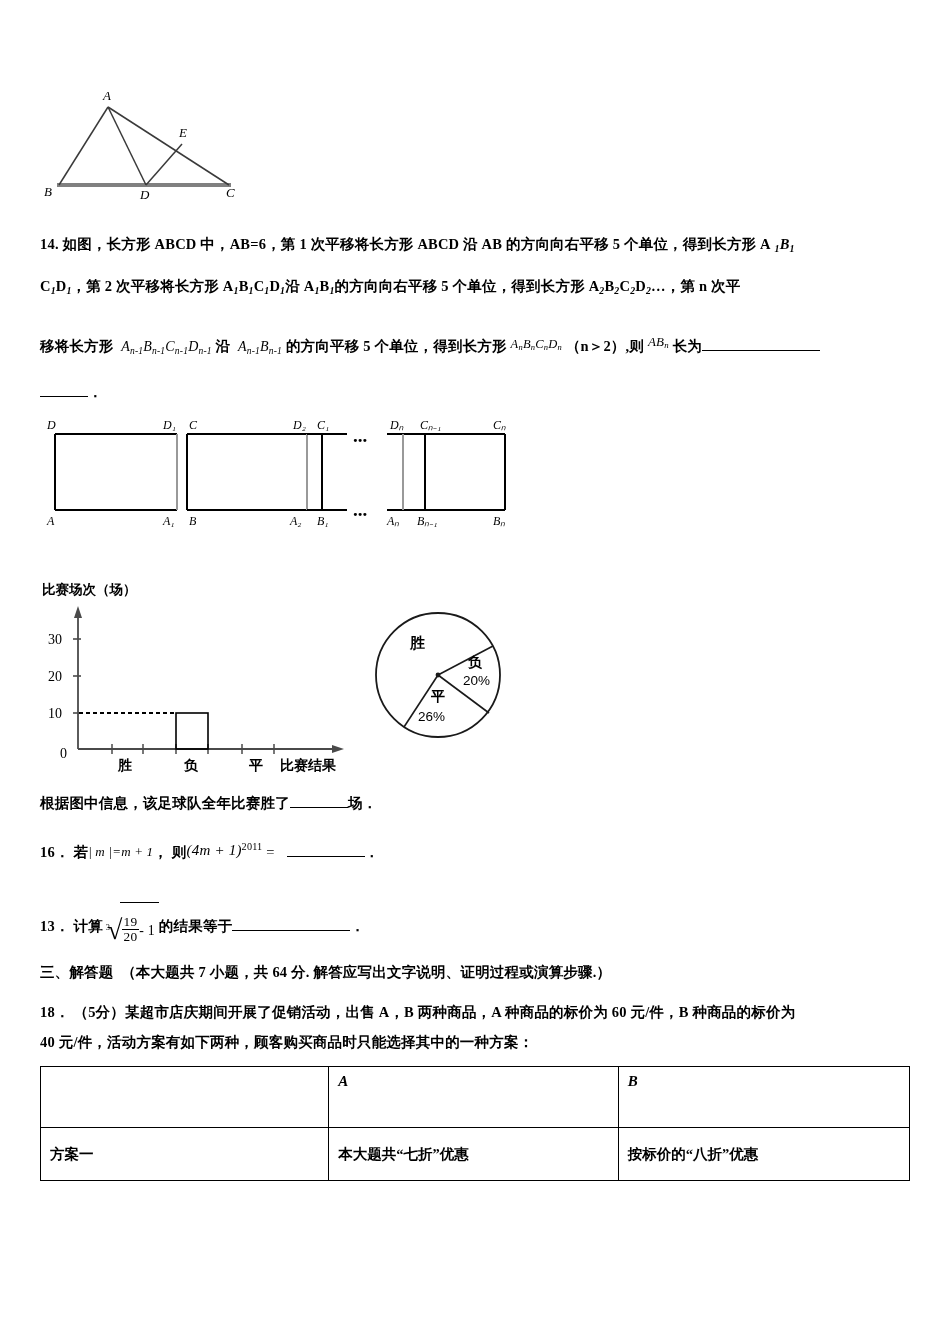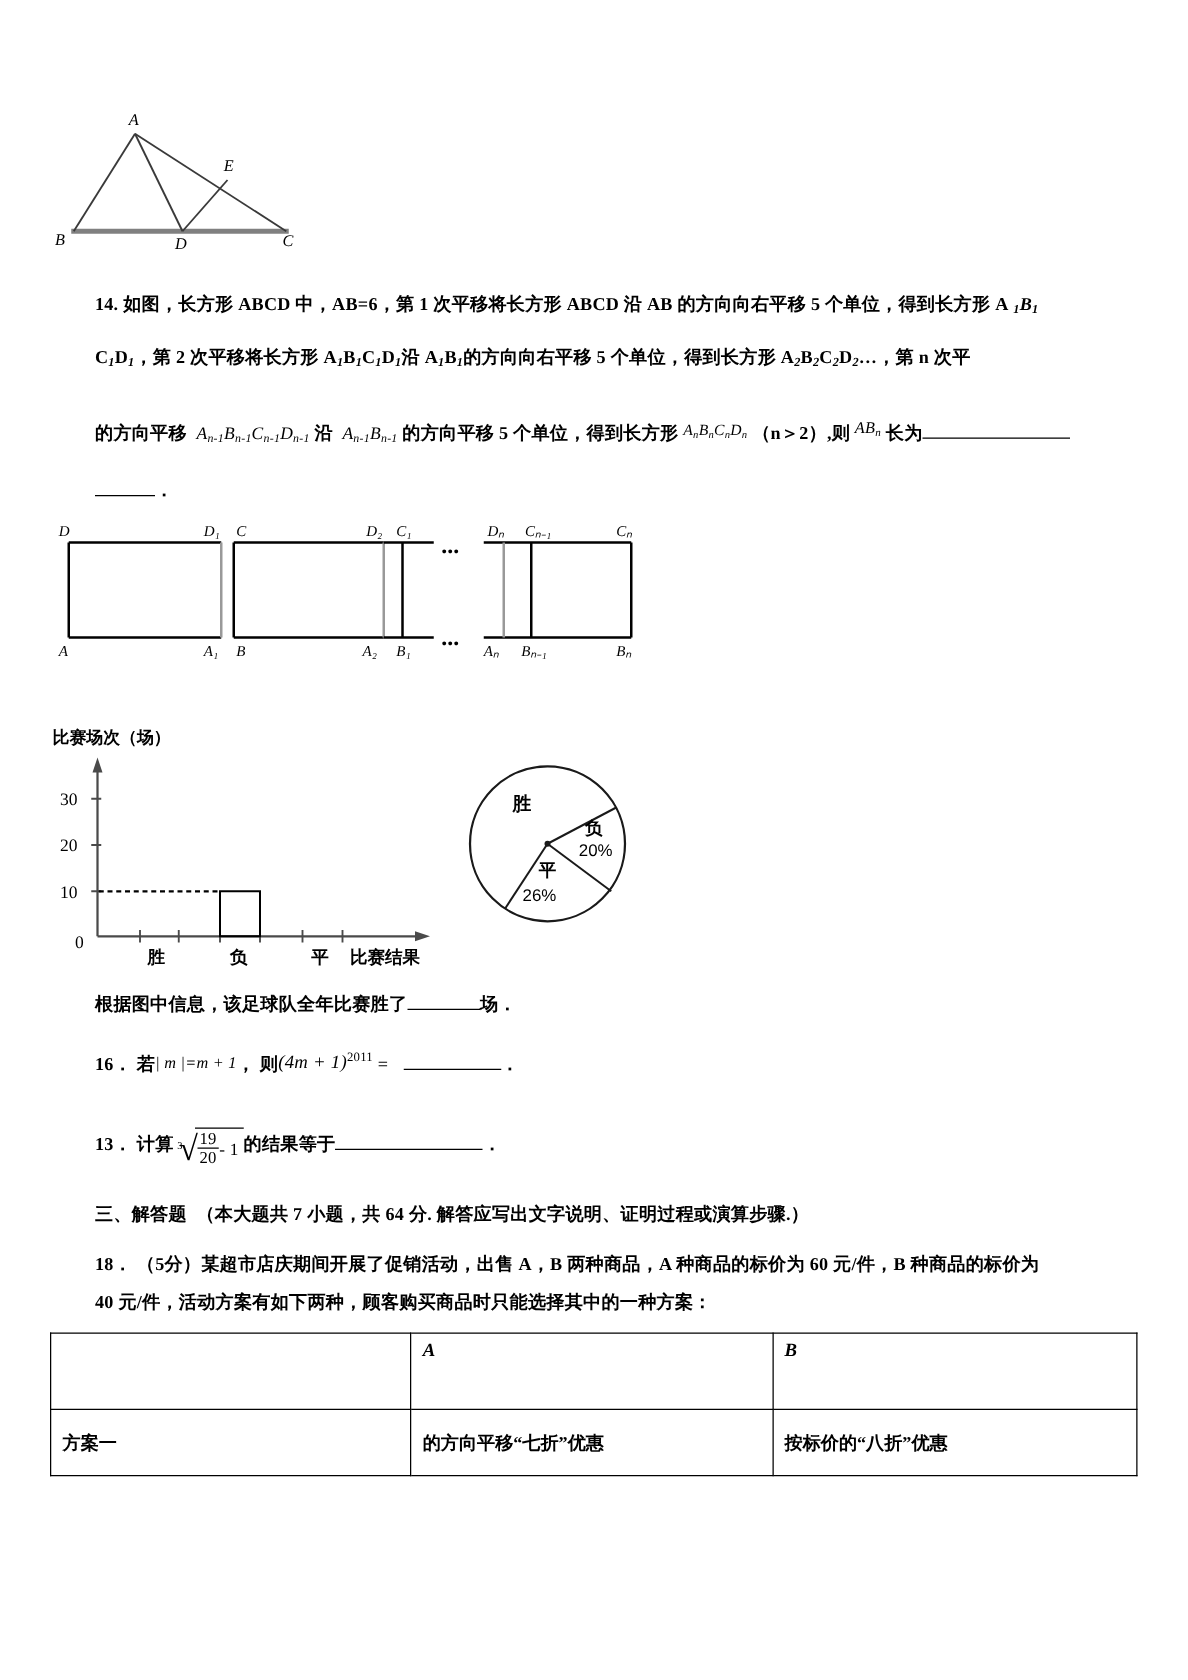--- a/index.html
+++ b/index.html
@@ -23,21 +23,20 @@
   }
 
   
   .q-text {
     position: absolute;
     font-size: 14.5px;
     font-weight: bold;
     line-height: 1.5;
     letter-spacing: 0.2px;
     white-space: nowrap;
-    margin-left: 36px;
   }
   .blank-line {
     display: inline-block;
     border-bottom: 1.4px solid #000;
     vertical-align: baseline;
     height: 0.95em;
   }
 
   
   sub { font-size: 0.68em; vertical-align: -0.28em; font-style: italic;}
@@ -78,21 +77,21 @@
   .radical-idx {
     font-size: 0.58em;
     position: relative;
     top: -0.65em;
     left: 3px;
   }
   .radical-sym { font-size: 1.9em; line-height: 0.8; vertical-align: -0.14em;}
   .radical-body {
     display: inline-block;
     border-top: 1.2px solid #000;
-    padding: 1px 4px 0 2px;
+    padding: 12px 4px 0 2px;
     margin-left: -3px;
   }
 
   
   #promo-table {
     position: absolute;
     left: 40px;
     top: 1066px;
     width: 870px;
     border-collapse: collapse;
@@ -140,21 +139,21 @@
     <span>14.</span>
     <span>如图，长方形 ABCD 中，AB=6，第 1 次平移将长方形 ABCD 沿 AB 的方向向右平移 5 个单位，得到长方形 A</span><span class="mathi" style="font-weight:bold">
       <sub>1</sub><span>B</span><sub>1</sub></span>
   </div>
 
   <div class="q-text" style="left:40px; top:276px;">
     <span style="font-weight:bold"><span>C</span><sub>1</sub><span>D</span><sub>1</sub></span><span>，第 2 次平移将长方形 A</span><sub>1</sub><span>B</span><sub>1</sub><span>C</span><sub>1</sub><span>D</span><sub>1</sub><span>沿 A</span><sub>1</sub><span>B</span><sub>1</sub><span>的方向向右平移 5 个单位，得到长方形 A</span><sub>2</sub><span>B</span><sub>2</sub><span>C</span><sub>2</sub><span>D</span><sub>2</sub><span>…，第 n 次平</span>
   </div>
 
   <div class="q-text" style="left:40px; top:332px;">
-    <span>的方向平移</span>&nbsp;
+    <span>移将长方形</span>&nbsp;
     <span class="mathi" style="font-size:14px"><span>A</span><sub>n-1</sub><span>B</span><sub>n-1</sub><span>C</span><sub>n-1</sub><span>D</span><sub>n-1</sub></span>
     <span>沿</span>&nbsp;
     <span class="mathi" style="font-size:14px"><span>A</span><sub>n-1</sub><span>B</span><sub>n-1</sub></span>
     <span>的方向平移 5 个单位，得到长方形</span>
     <span class="mathi" style="font-size:12.5px; vertical-align:0.25em"><span>A</span><sub>n</sub><span>B</span><sub>n</sub><span>C</span><sub>n</sub><span>D</span><sub>n</sub></span>
     <span>（n＞2）,则</span>
     <span class="mathi" style="font-size:13px; vertical-align:0.42em"><span>AB</span><sub>n</sub></span>
     <span>长为</span><span class="blank-line" style="width:118px"></span>
   </div>
 
@@ -292,19 +291,19 @@
 
   <table id="promo-table">
     <tbody>
         <tr class="head-row">
       <td class="c1"></td>
       <td class="c2 tbl-ab">A</td>
       <td class="c3 tbl-ab">B</td>
     </tr>
     <tr class="body-row">
       <td class="c1">方案一</td>
-      <td class="c2">的方向平移“七折”优惠</td>
+      <td class="c2">本大题共“七折”优惠</td>
       <td class="c3">按标价的“八折”优惠</td>
     </tr>
   </tbody>
     </table>
 
 </div>
 
 </body></html>

